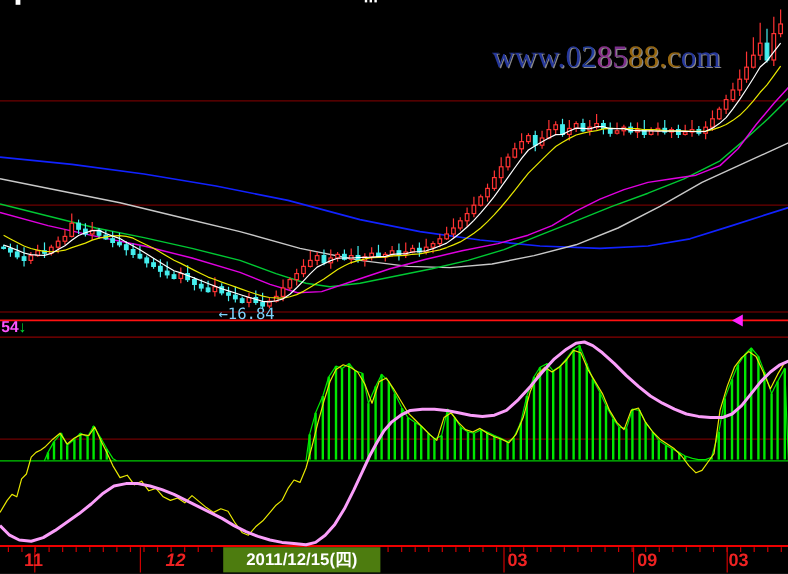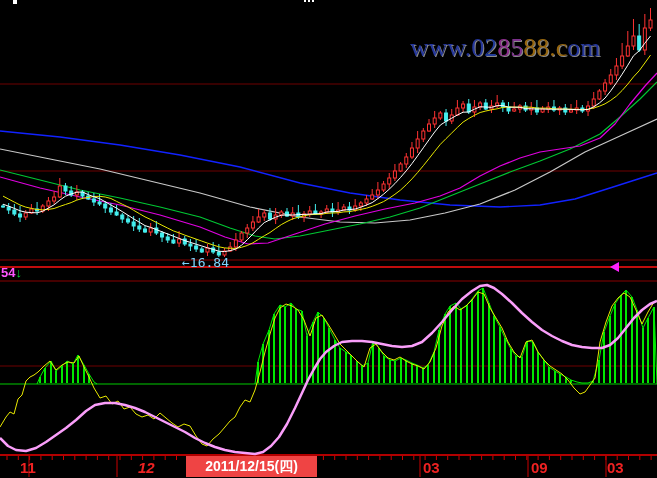--- a/index.html
+++ b/index.html
@@ -13,21 +13,21 @@
        font-family:"Liberation Serif",serif;line-height:26px;white-space:nowrap;}
   .wm2 span{text-shadow:1px 1px 0 #8a8a8a,2px 2px 1px #000;}
   .low-label{position:absolute;left:182px;top:255px;color:#7dd3fc;
        font:13px "DejaVu Sans Mono",monospace;letter-spacing:0;}
   .left-val{position:absolute;left:1px;top:265px;font:bold 13px "Liberation Sans",sans-serif;
        color:#ff55ff;}
   .left-val .dn{color:#00dd33;font-weight:bold;}
   .cursor-arrow{position:absolute;left:610px;top:262px;width:0;height:0;
        border-top:5px solid transparent;border-bottom:5px solid transparent;
        border-right:9px solid #ff22ff;}
-  .datebox{position:absolute;left:186px;top:456px;width:131px;height:21px;background:#ef4444;
+  .datebox{position:absolute;left:186px;top:456px;width:131px;height:21px;background:#4d7c0f;
        color:#ffffff;font:bold 14px "Liberation Sans",sans-serif;
        display:flex;align-items:center;justify-content:center;white-space:nowrap;}
   .month-label{position:absolute;top:459px;color:#ee2222;font:bold 15px "Liberation Sans",sans-serif;}
   .artifact{position:absolute;background:#fff;}
 </style>
 </head>
 <body>
 
 <div id="screen">
   <svg id="chart-canvas" width="657" height="478" viewBox="0 0 657 478">

